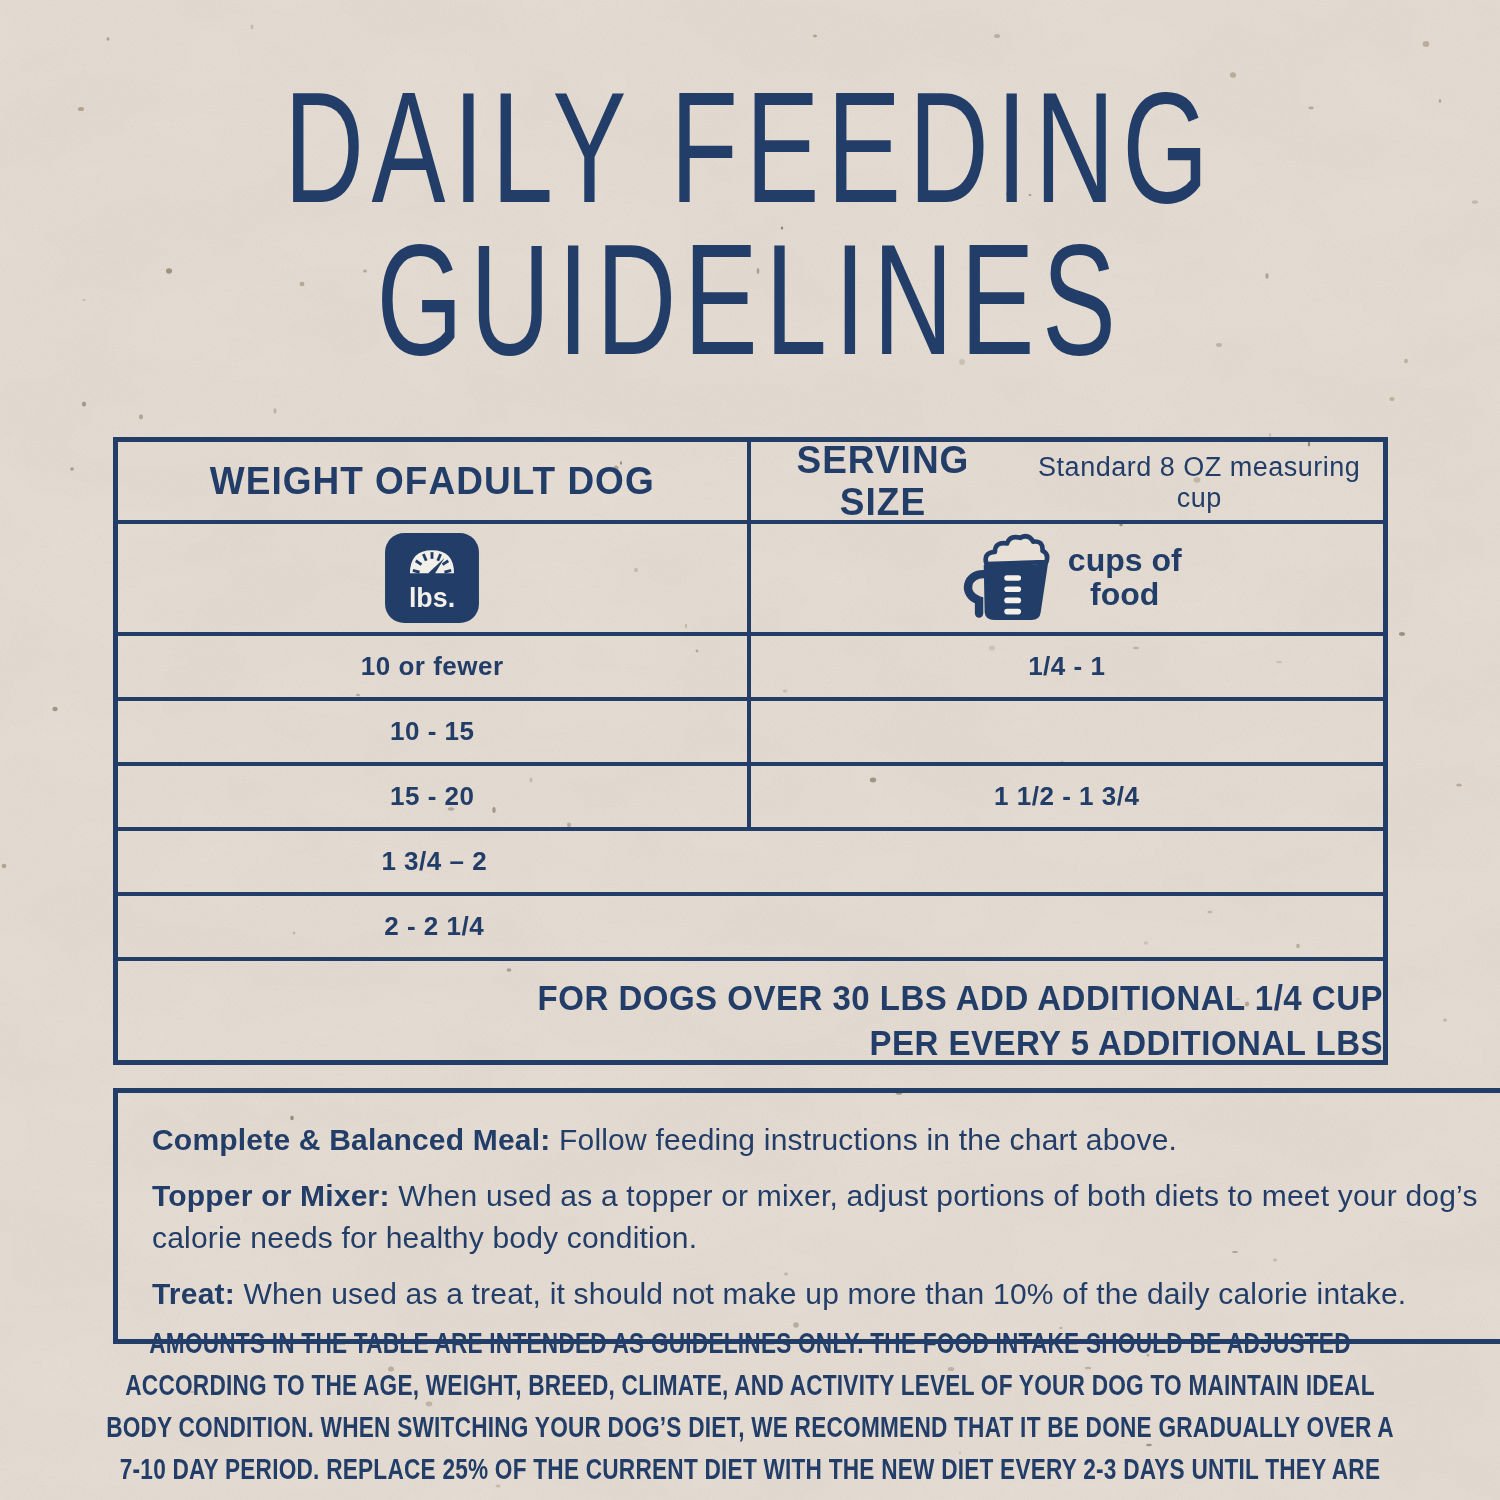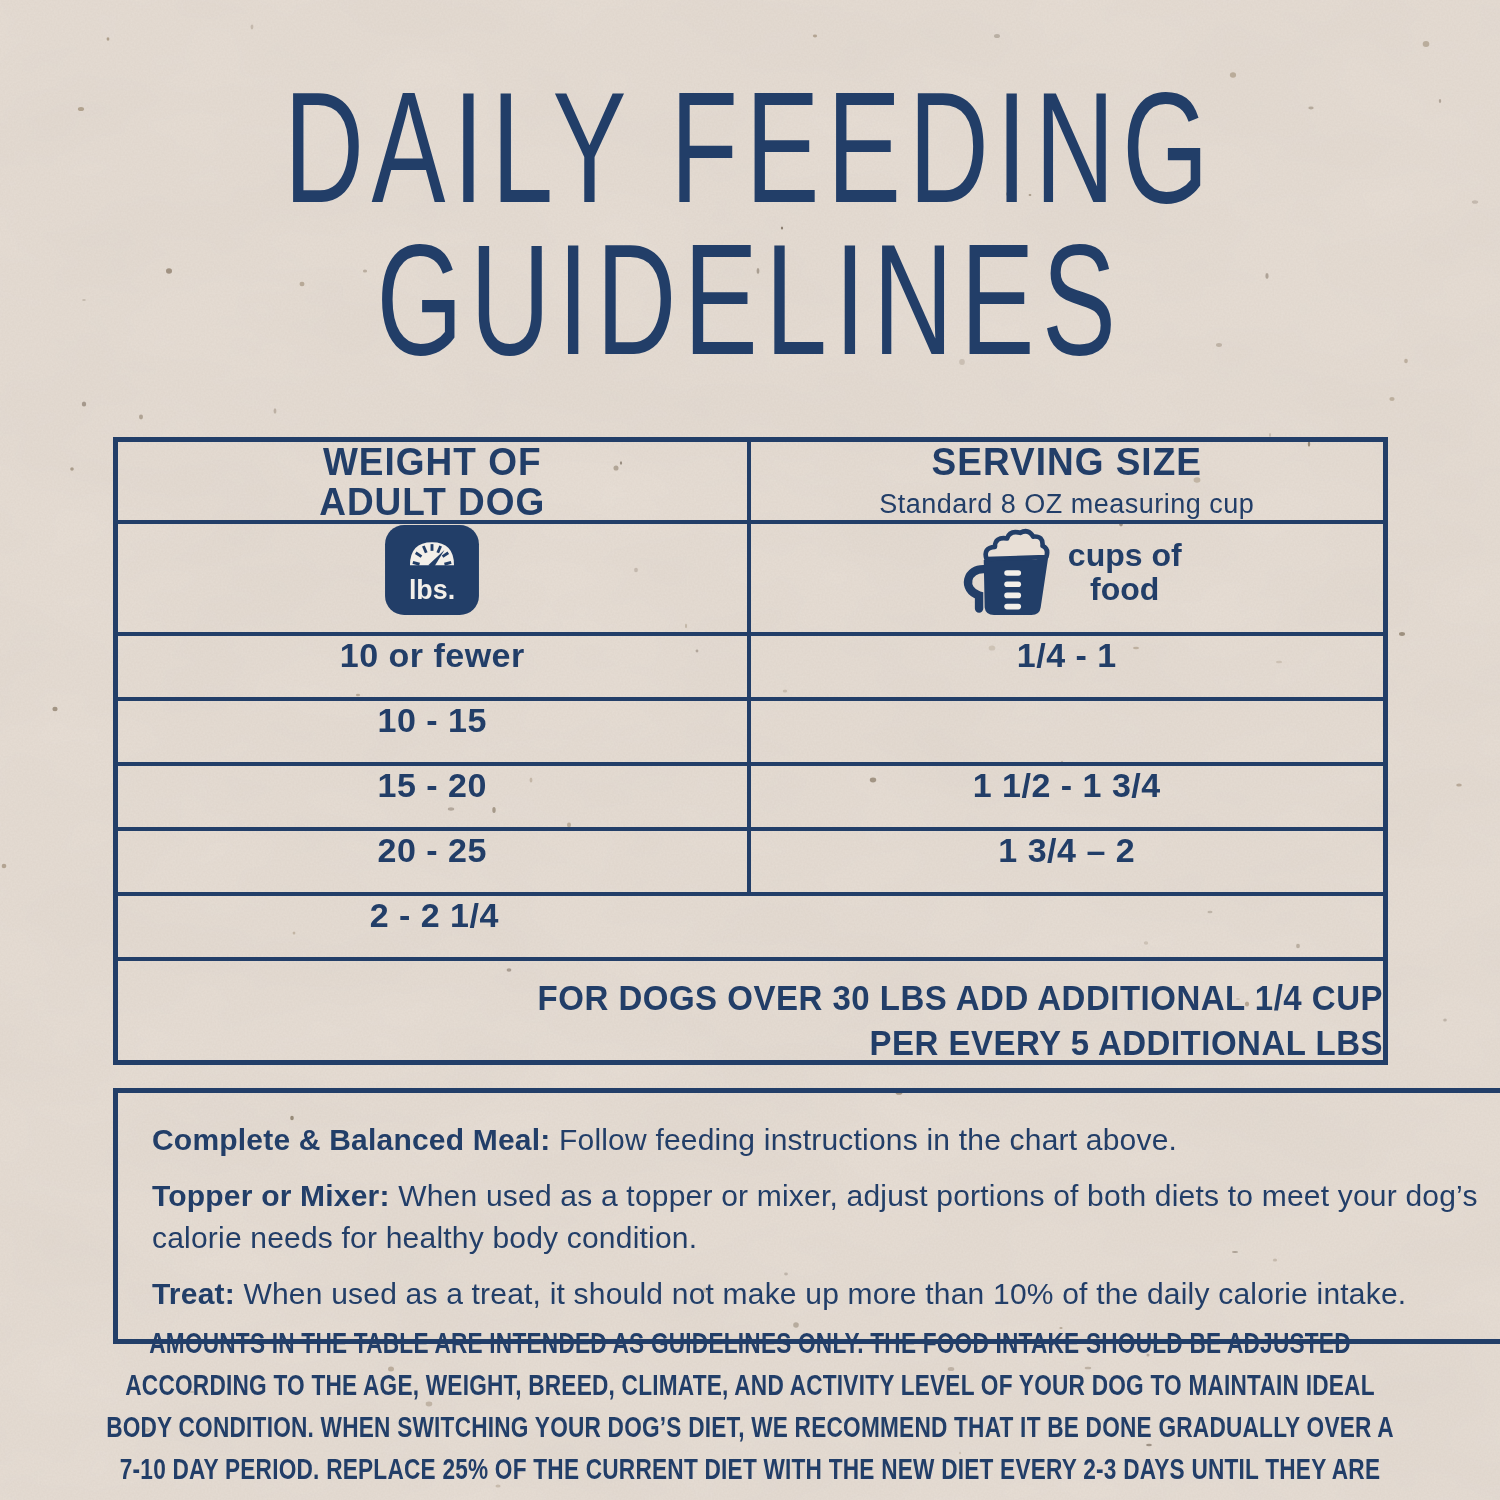--- a/index.html
+++ b/index.html
@@ -19,29 +19,29 @@
     font-weight:400;transform:scale(0.84,1.2);white-space:nowrap;
   }
 
   
   .ftable{
     left:113px;top:437px;width:1275px;box-sizing:border-box;
     border:5px solid #223e68;
   }
   .trow{display:flex;border-top:4px solid #223e68;}
   .trow:first-child{border-top:none;}
-  .tcell{box-sizing:border-box;flex:0 0 50%;display:flex;flex-direction:column;
-         align-items:center;justify-content:space-between;text-align:center;}
+  .tcell{box-sizing:border-box;flex:0 0 50%;display:flex;flex-direction:row;
+         align-items:center;justify-content:center;text-align:center;}
   .tcell.c1{border-right:4px solid #223e68;}
   .hrow{height:78px;}
   .hline{font-size:37px;font-weight:bold;letter-spacing:1px;line-height:1.08;transform:scaleY(1.05);}
   .hsub{font-size:27px;font-weight:normal;margin-top:4px;letter-spacing:0.5px;}
   .irow{height:108px;}
   .drow{height:61px;}
-  .dval{font-size:34px;font-weight:bold;letter-spacing:0.5px;}
+  .dval{font-size:26px;font-weight:bold;letter-spacing:0.5px;}
   .frow{height:99px;}
   .fcell{box-sizing:border-box;width:100%;display:flex;flex-direction:column;
          justify-content:center;padding-left:52px;text-align:right;margin-top:20px;}
   .fline{font-size:33px;font-weight:bold;letter-spacing:0.5px;line-height:1.35;transform-origin:left center;transform:scaleY(1.05);}
 
   
   .scale-icon{width:96px;height:92px;position:relative;}
   .scale-icon svg{display:block;width:96px;height:92px;}
   
   .cupwrap{display:flex;align-items:center;justify-content:center;gap:4px;}
@@ -250,23 +250,20 @@
   </div>
   <div class="trow drow">
     <div class="tcell c1">
         <span class="dval">15 - 20</span>
       </div>
     <div class="tcell">
         <span class="dval">1 1/2 - 1 3/4</span>
       </div>
   </div>
   <div class="trow drow">
-    <div class="tcell c1">
-        <span class="dval">20 - 25</span>
-      </div>
     <div class="tcell">
         <span class="dval">1 3/4 – 2</span>
       </div>
   </div>
   <div class="trow drow">
     <div class="tcell">
         <span class="dval">2 - 2 1/4</span>
       </div>
   </div>
 

